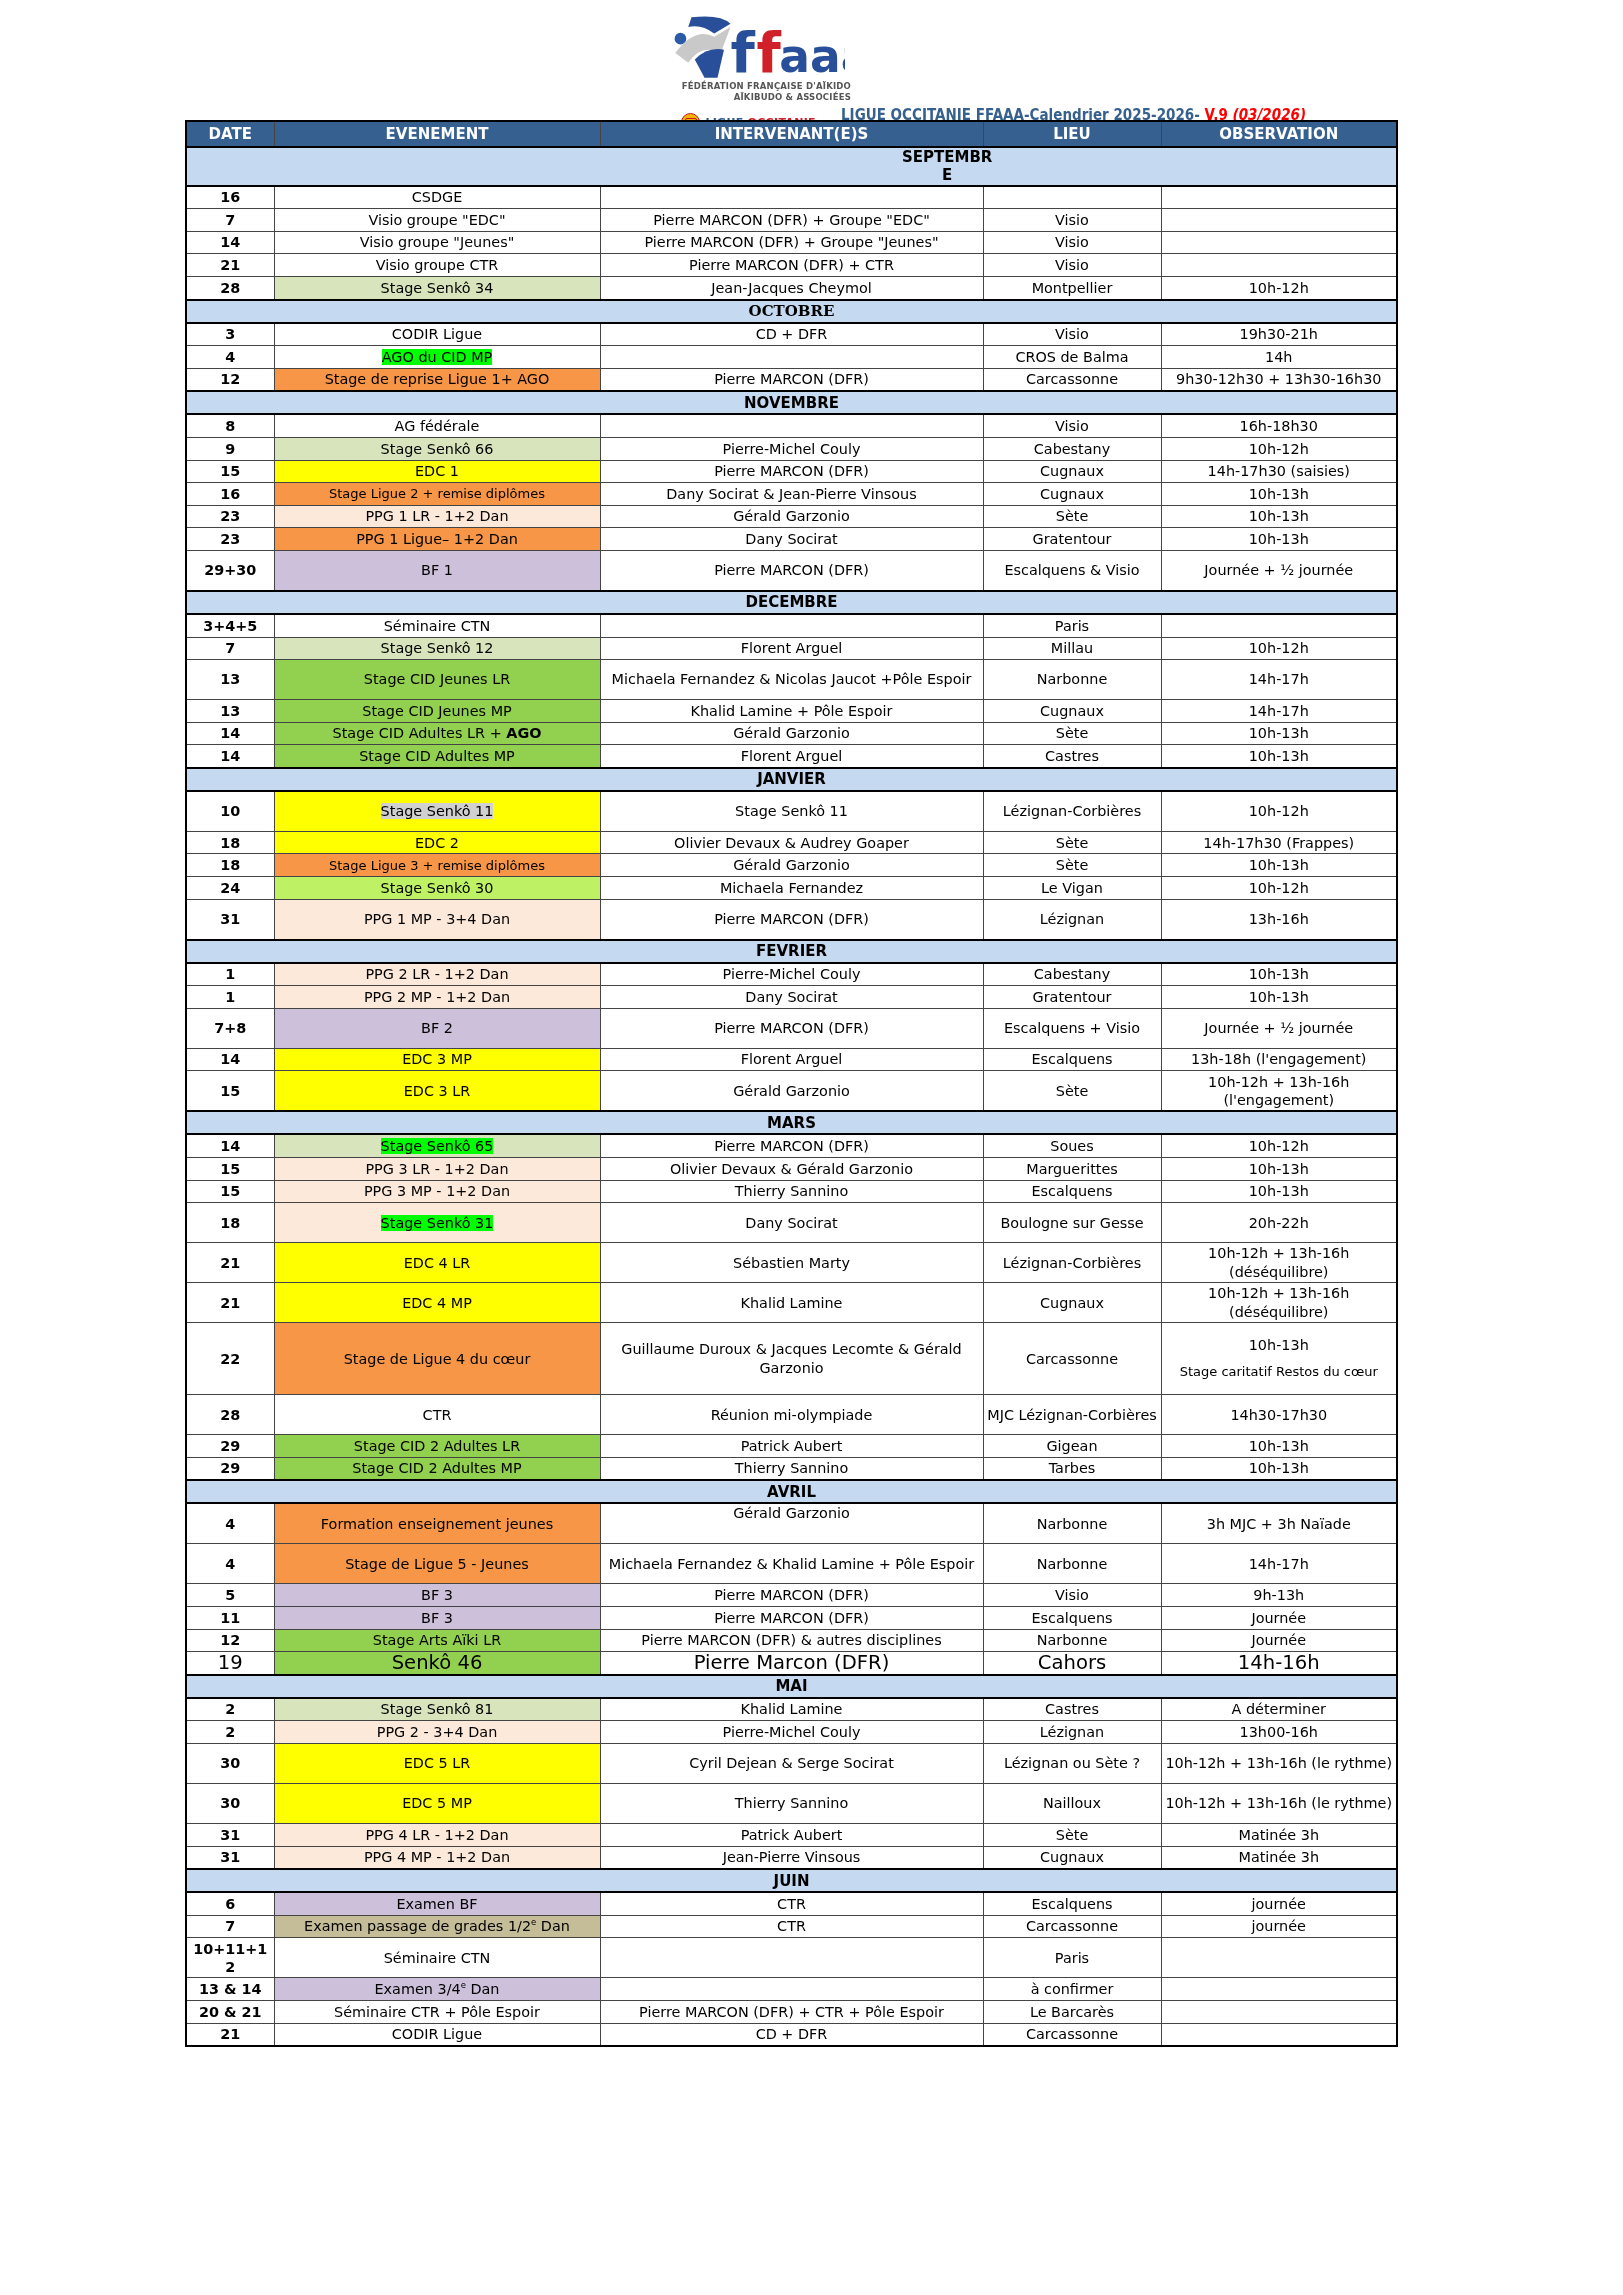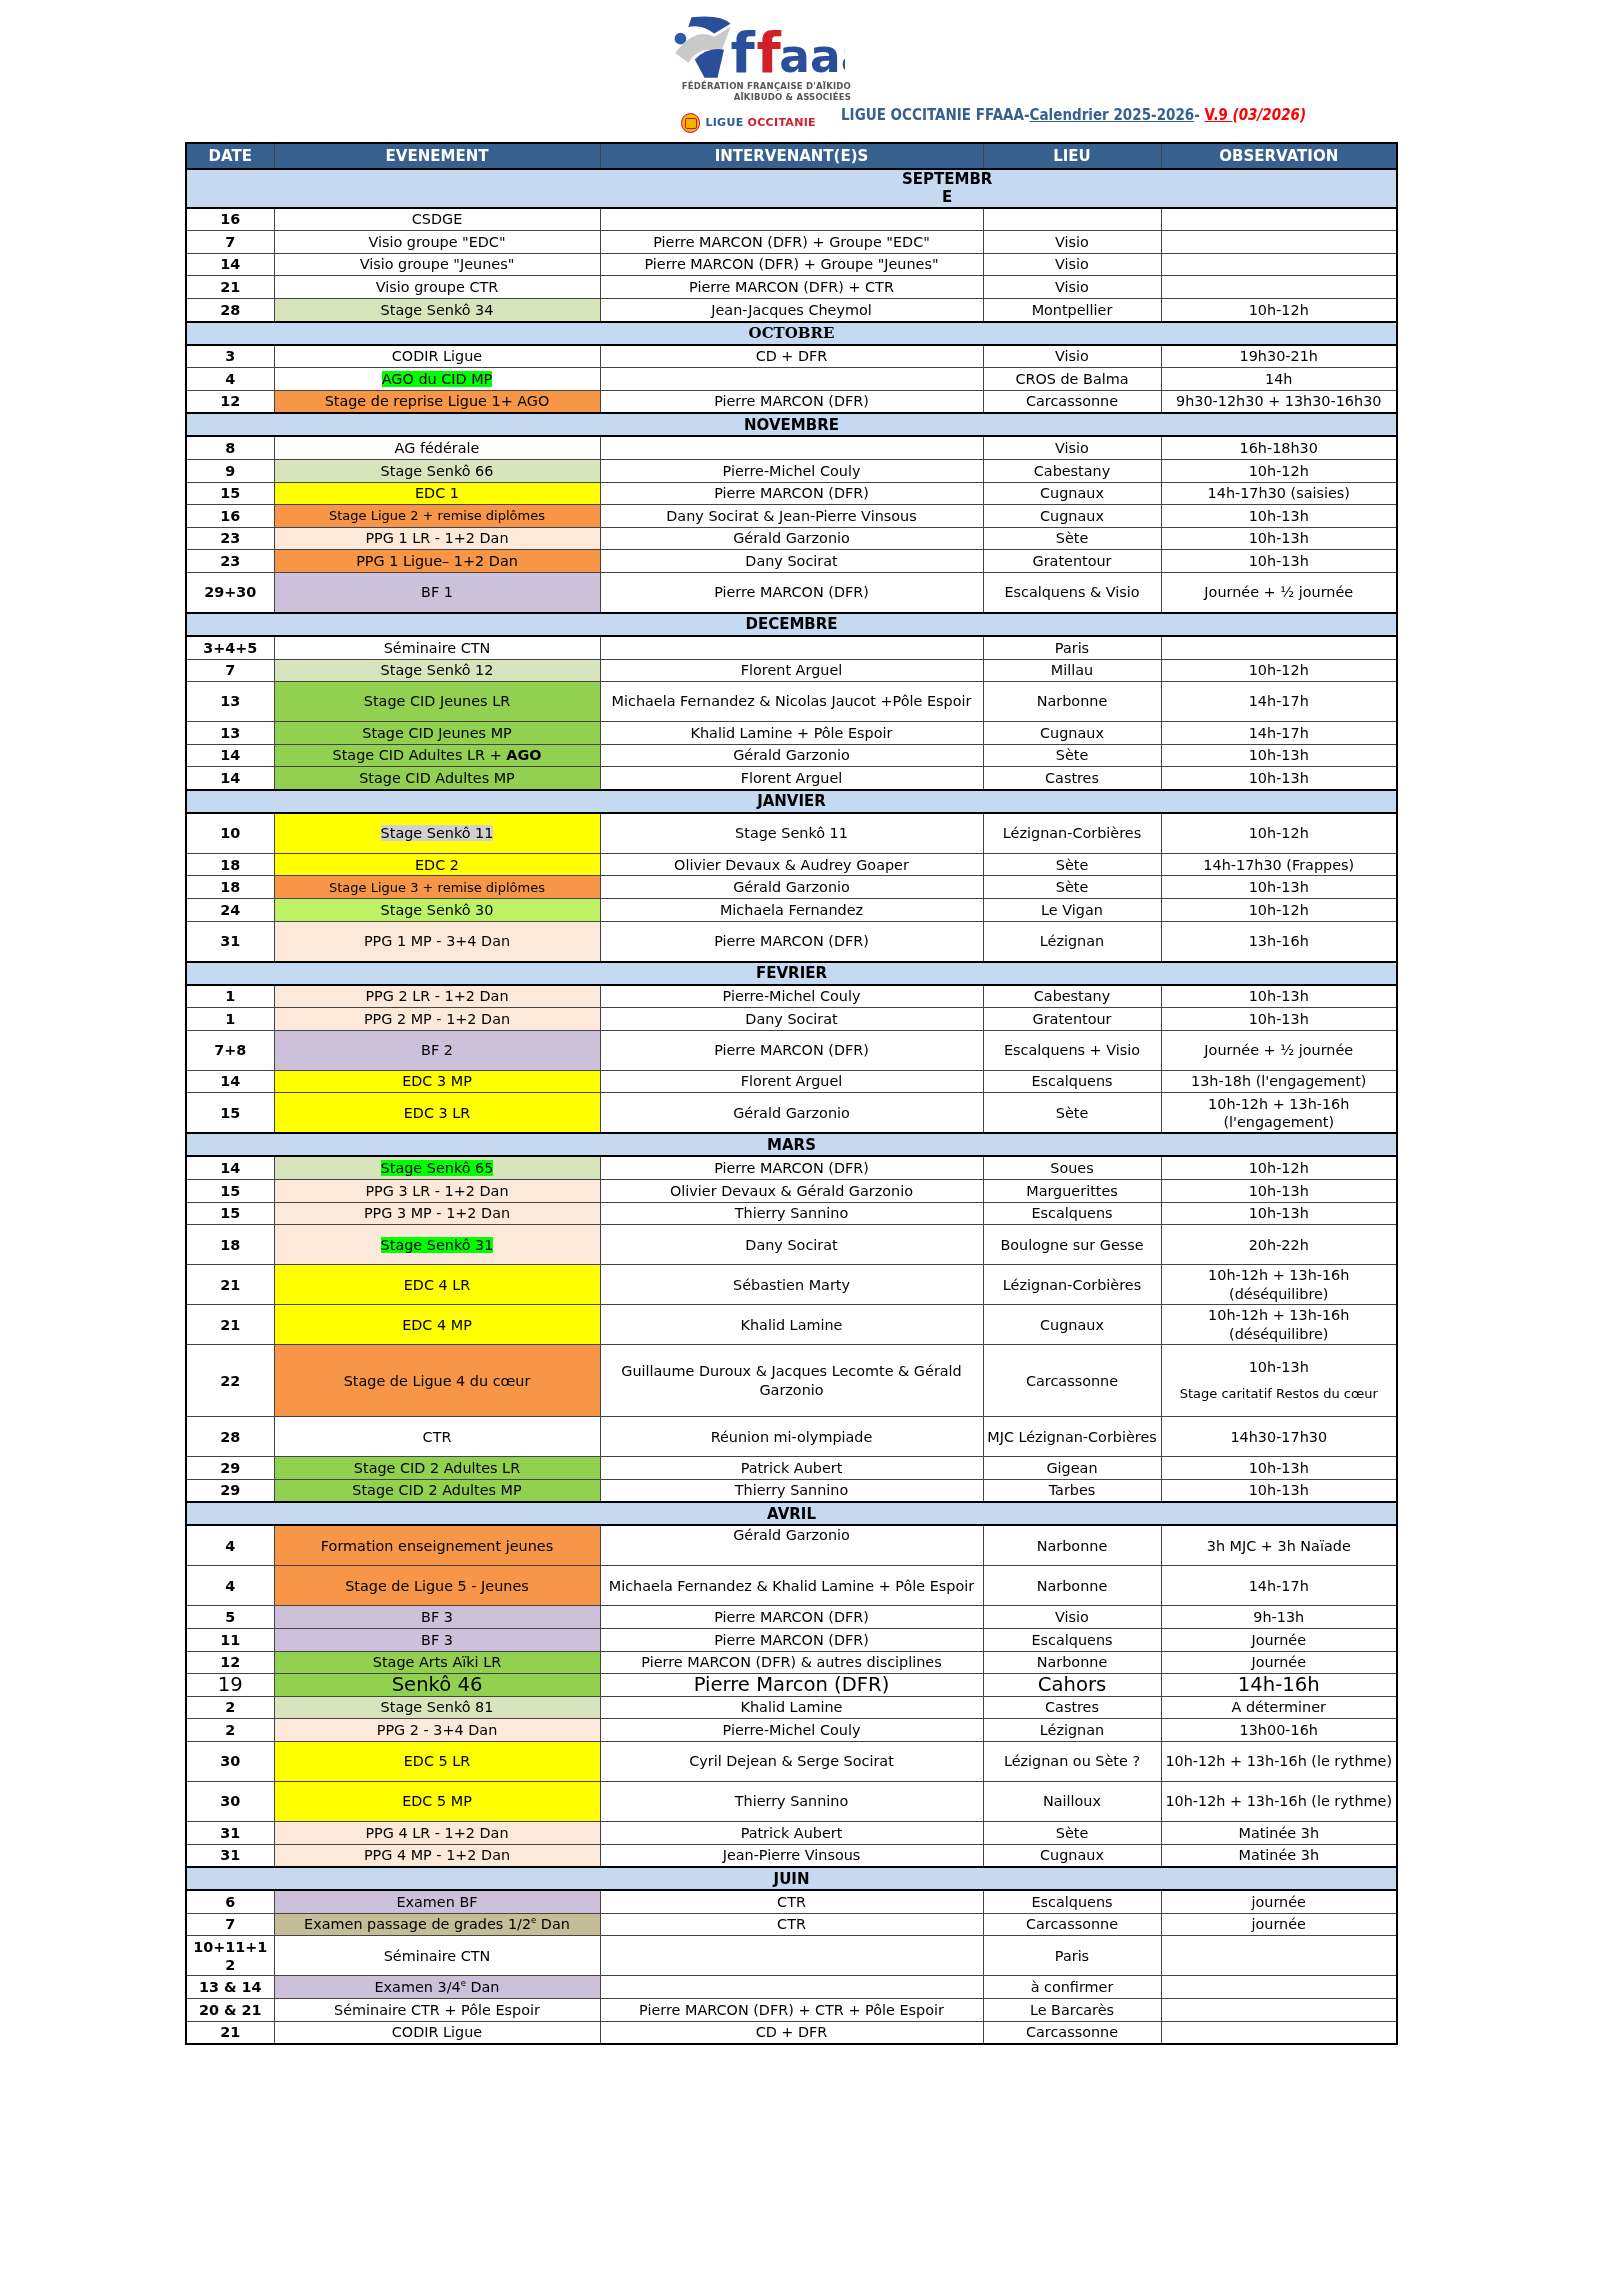--- a/index.html
+++ b/index.html
@@ -9,21 +9,21 @@
   .logo-fed { position:absolute; left:0; top:67px; width:190px; text-align:right; font-family:"DejaVu Sans", sans-serif; font-weight:bold; font-size:8.5px; color:#555; line-height:10.5px; letter-spacing:0.2px; }
   .logo-ligue { position:absolute; left:19.6px; top:98px; height:21px; display:flex; align-items:center; gap:5.2px; }
   .cross { width:19.6px; height:19.6px; border-radius:50%; background:#f2b400; border:1.3px solid #c8102e; box-sizing:border-box; position:relative; }
   .cross::after { content:""; position:absolute; left:3.9px; top:3.9px; width:9.2px; height:9.2px; border:1.3px solid #c8102e; border-radius:2px; }
   .ligue-txt { font-weight:bold; font-size:11px; letter-spacing:0.3px; }
   .ligue-txt .a { color:#2a5a9a; } .ligue-txt .b { color:#d0202a; }
   .doc-title { position:absolute; left:841px; top:106px; font-family:"DejaVu Sans", sans-serif; font-weight:bold; font-size:15px; color:#36618f; white-space:nowrap; transform:scaleX(0.9); transform-origin:left top; }
   .doc-title .ul { text-decoration:underline; }
   .doc-title .ver { color:#ff0000; text-decoration:underline; }
   .doc-title .vd { color:#ff0000; font-style:italic; }
-  table.cal { position:absolute; left:185px; top:142px; width:1211px; border-collapse:collapse; table-layout:fixed; border:2.6px solid #000; }
+  table.cal { position:absolute; left:185px; top:120px; width:1211px; border-collapse:collapse; table-layout:fixed; border:2.6px solid #000; }
   table.cal td, table.cal th { border:1px solid #444; text-align:center; vertical-align:middle; padding:0 2.6px; font-size:14.4px; line-height:18.3px; overflow:hidden; }
   table.cal th { background:#36608f; color:#fff; font-weight:bold; font-size:15px; height:23.6px; border-bottom:2.6px solid #000; }
   col.c1 { width:88px; } col.c2 { width:326px; } col.c3 { width:383px; } col.c4 { width:178px; } col.c5 { width:236px; }
   tr.month td { background:#c5d9f0; font-weight:bold; font-size:15px; border-top:2.6px solid #000; border-bottom:2.6px solid #000; height:21px; }
   tr.month.oct td { font-family:"DejaVu Serif", serif; }
   td.date { font-weight:bold; font-size:15px; }
   tr.r td { height:21.6px; }
   tr.r2 td { height:39px; }
   tr.r3 td { height:71px; }
   tr.big td { font-size:19.6px; height:21.6px; }
@@ -521,20 +521,23 @@
       </tr>
       <tr class="r big">
         <td class="date" style="white-space: pre-line;">19</td>
         <td style="background: rgb(146, 208, 80);"><span>Senkô 46</span></td>
         <td>Pierre Marcon (DFR)</td>
         <td>Cahors</td>
         <td>
           <div>14h-16h</div>
         </td>
       </tr>
+      <tr class="month">
+        <td colspan="5" style="white-space: pre-line;">MAI</td>
+      </tr>
       <tr class="r">
         <td class="date" style="white-space: pre-line;">2</td>
         <td style="background: rgb(216, 228, 188);"><span>Stage Senkô 81</span></td>
         <td>Khalid Lamine</td>
         <td>Castres</td>
         <td>
           <div>A déterminer</div>
         </td>
       </tr>
       <tr class="r">

